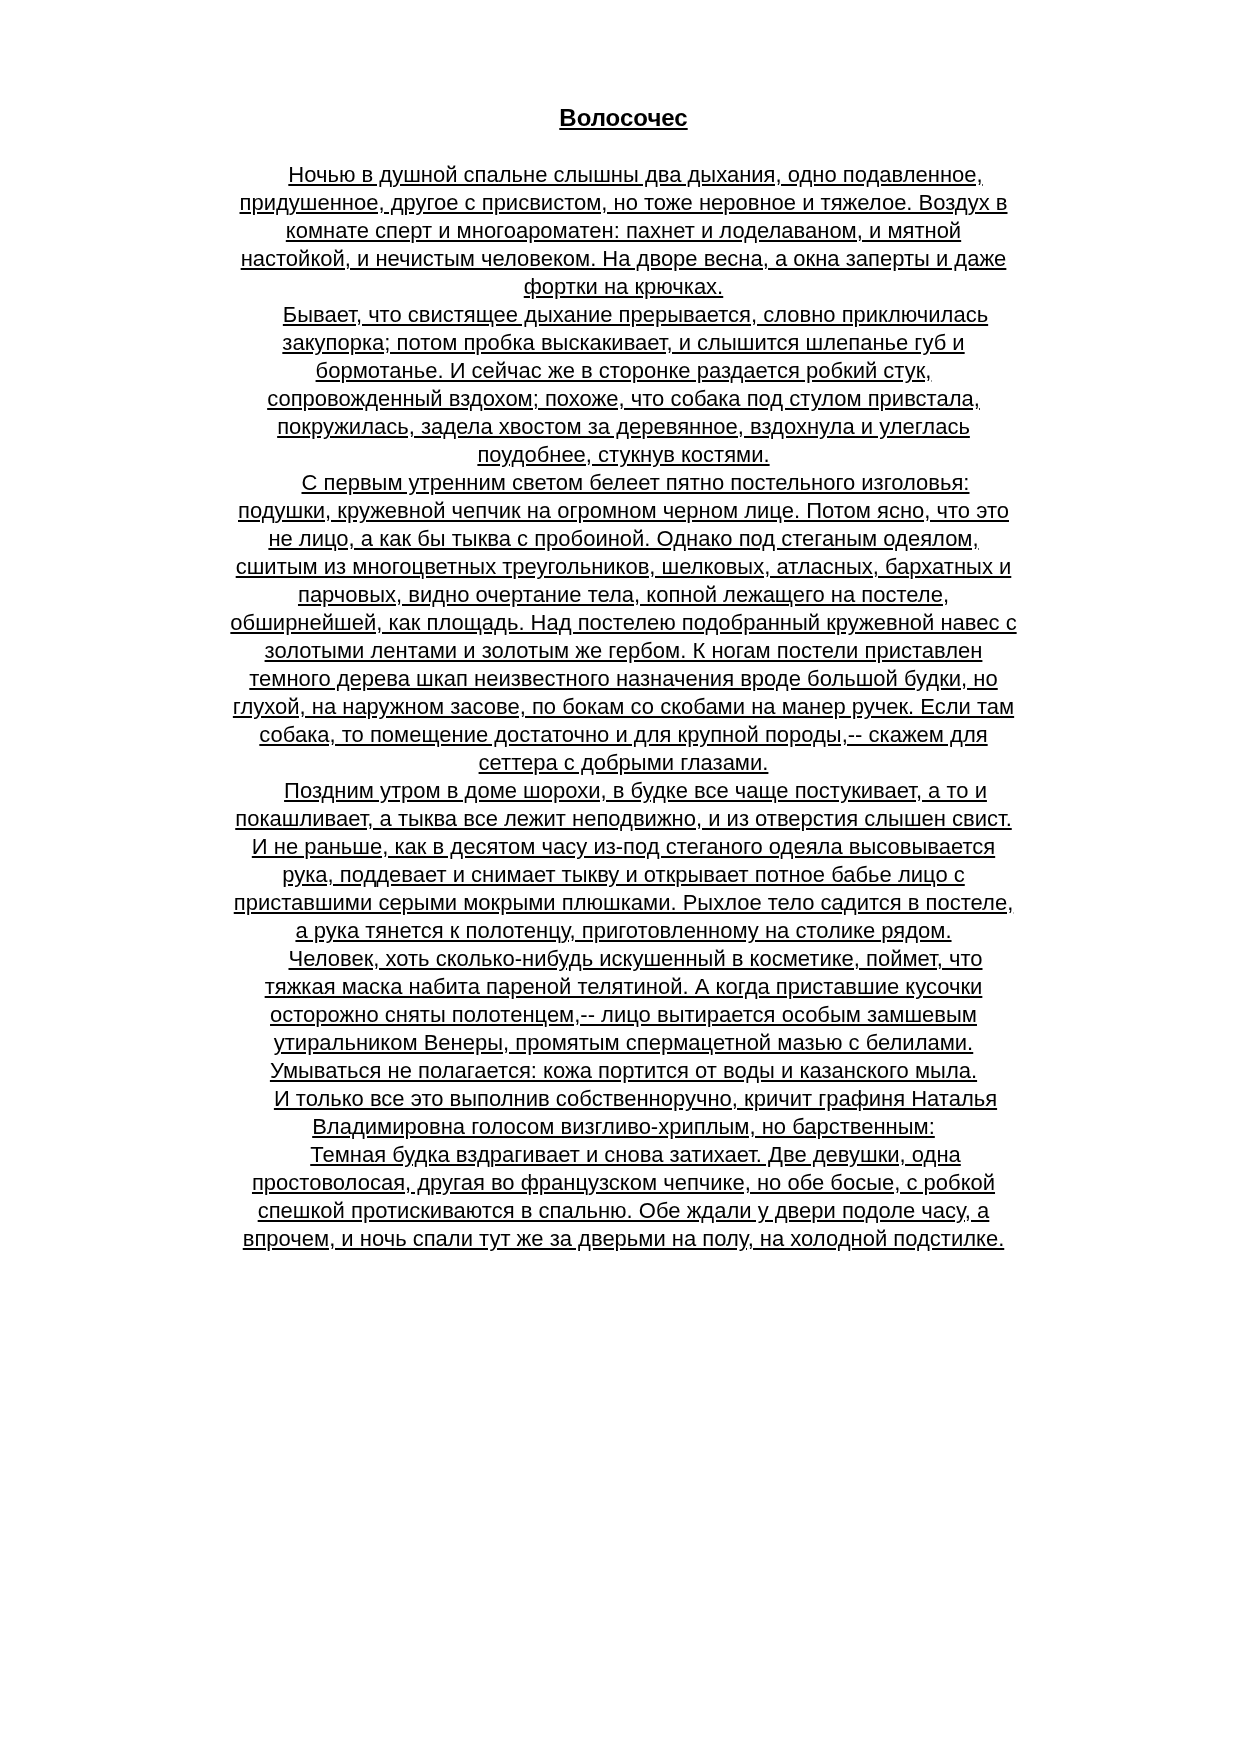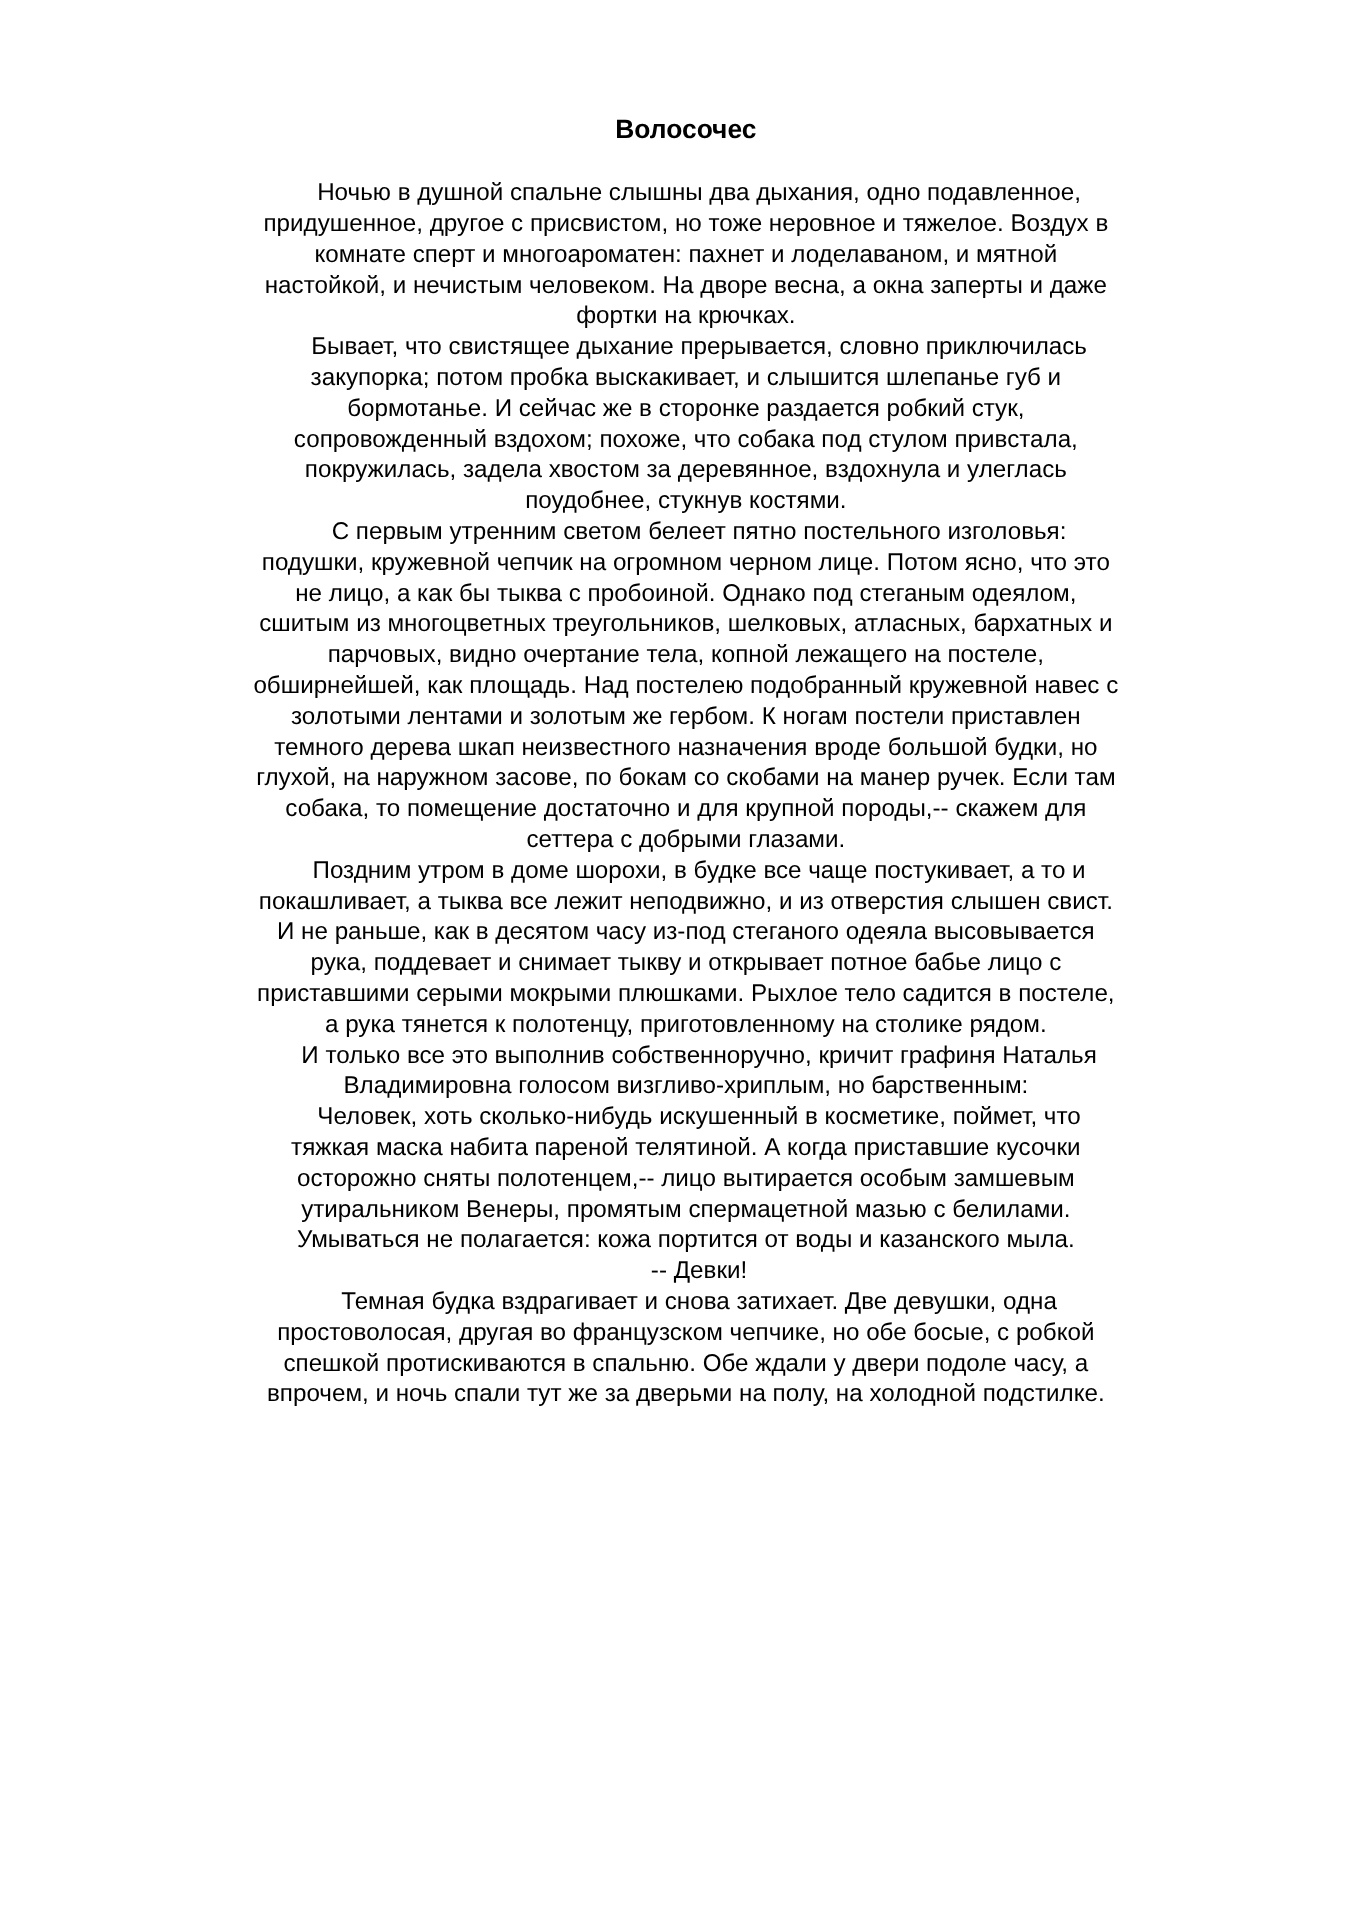--- a/index.html
+++ b/index.html
@@ -10,20 +10,21 @@
   .page {
     position: relative;
     width: 1241px;
     height: 1754px;
     background: #ffffff;
     box-sizing: border-box;
     padding: 104px 222px 40px 228px;
     font-family: "Liberation Sans", sans-serif;
     color: #000000;
     overflow: hidden;
+    text-decoration: underline;
   }
   .doc-title {
     font-size: 24px;
     font-weight: bold;
     text-align: center;
     margin: 0 0 29px 0;
     line-height: 28px;
   }
   .para {
     margin: 0;
@@ -35,17 +36,16 @@
 </style>
 </head>
 <body>
 
 <div class="page">
   <h1 class="doc-title">Волосочес</h1>
   <p class="para">Ночью в душной спальне слышны два дыхания, одно подавленное, придушенное, другое с присвистом, но тоже неровное и тяжелое. Воздух в комнате сперт и многоароматен: пахнет и лоделаваном, и мятной настойкой, и нечистым человеком. На дворе весна, а окна заперты и даже фортки на крючках.</p>
   <p class="para">Бывает, что свистящее дыхание прерывается, словно приключилась закупорка; потом пробка выскакивает, и слышится шлепанье губ и бормотанье. И сейчас же в сторонке раздается робкий стук, сопровожденный вздохом; похоже, что собака под стулом привстала, покружилась, задела хвостом за деревянное, вздохнула и улеглась поудобнее, стукнув костями.</p>
   <p class="para">С первым утренним светом белеет пятно постельного изголовья: подушки, кружевной чепчик на огромном черном лице. Потом ясно, что это не лицо, а как бы тыква с пробоиной. Однако под стеганым одеялом, сшитым из многоцветных треугольников, шелковых, атласных, бархатных и парчовых, видно очертание тела, копной лежащего на постеле, обширнейшей, как площадь. Над постелею подобранный кружевной навес с золотыми лентами и золотым же гербом. К ногам постели приставлен темного дерева шкап неизвестного назначения вроде большой будки, но глухой, на наружном засове, по бокам со скобами на манер ручек. Если там собака, то помещение достаточно и для крупной породы,-- скажем для сеттера с добрыми глазами.</p>
   <p class="para">Поздним утром в доме шорохи, в будке все чаще постукивает, а то и покашливает, а тыква все лежит неподвижно, и из отверстия слышен свист. И не раньше, как в десятом часу из-под стеганого одеяла высовывается рука, поддевает и снимает тыкву и открывает потное бабье лицо с приставшими серыми мокрыми плюшками. Рыхлое тело садится в постеле, а рука тянется к полотенцу, приготовленному на столике рядом.</p>
+  <p class="para">Человек, хоть сколько-нибудь искушенный в косметике, поймет, что тяжкая маска набита пареной телятиной. А когда приставшие кусочки осторожно сняты полотенцем,-- лицо вытирается особым замшевым утиральником Венеры, промятым спермацетной мазью с белилами. Умываться не полагается: кожа портится от воды и казанского мыла.</p>
   <p class="para">И только все это выполнив собственноручно, кричит графиня Наталья Владимировна голосом визгливо-хриплым, но барственным:</p>
-  <p class="para">Человек, хоть сколько-нибудь искушенный в косметике, поймет, что тяжкая маска набита пареной телятиной. А когда приставшие кусочки осторожно сняты полотенцем,-- лицо вытирается особым замшевым утиральником Венеры, промятым спермацетной мазью с белилами. Умываться не полагается: кожа портится от воды и казанского мыла.</p>
-  <p class="para">-- Девки!</p>
   <p class="para">Темная будка вздрагивает и снова затихает. Две девушки, одна простоволосая, другая во французском чепчике, но обе босые, с робкой спешкой протискиваются в спальню. Обе ждали у двери подоле часу, а впрочем, и ночь спали тут же за дверьми на полу, на холодной подстилке.</p>
 </div>
 
 </body></html>

